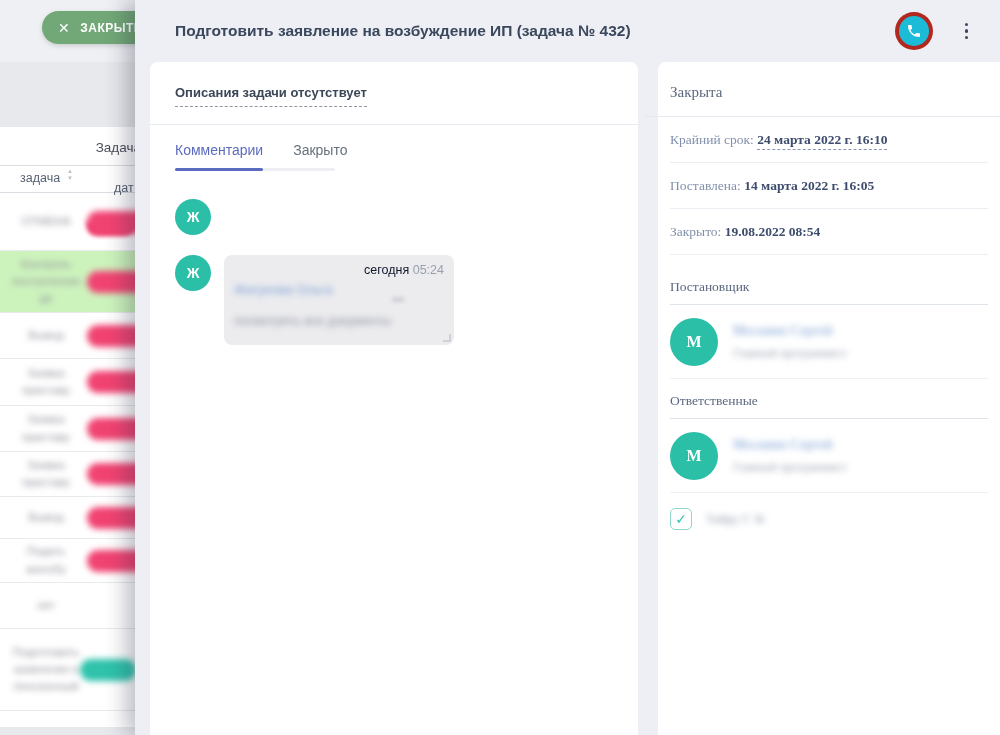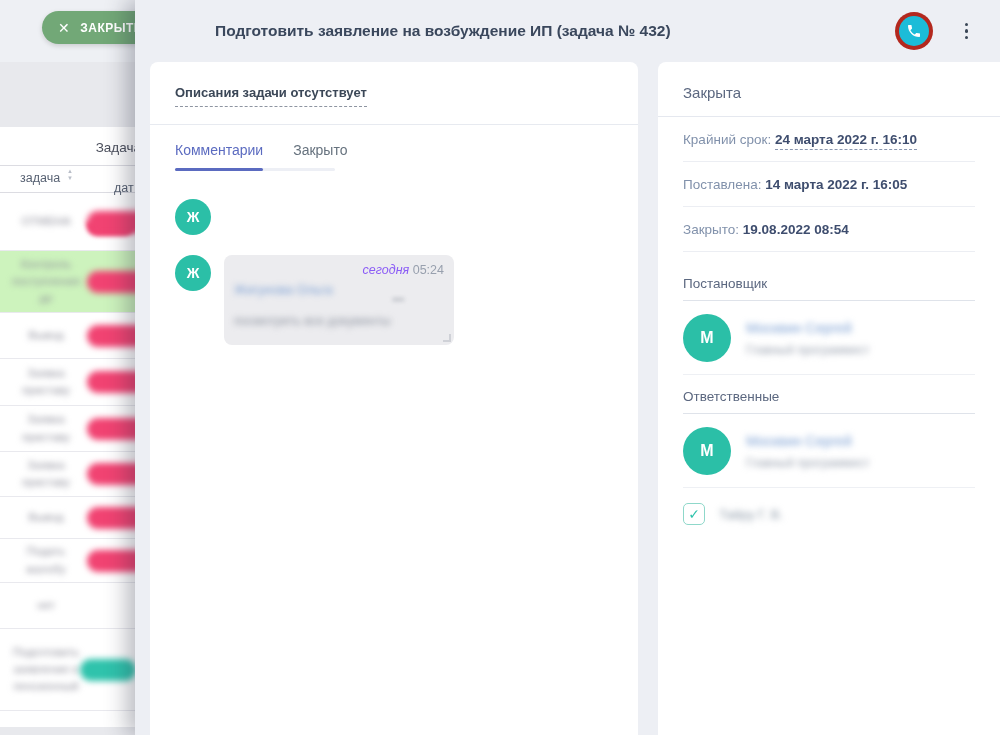--- a/index.html
+++ b/index.html
@@ -29,33 +29,33 @@
     padding:4px 8px; filter:blur(3px); }
   .lt-row .badge { position:absolute; left:87px; top:50%; margin-top:-11px; width:62px; height:22px;
     border-radius:12px; filter:blur(3px); }
   .badge-pink { background:#f14372; }
   .badge-teal { background:#2fc3ac; }
   .hl-green { background:#cdf3bd; }
 
   
   .modal { position:absolute; left:135px; top:0; right:0; bottom:0; background:#edeff4;
     box-shadow:-9px 0 20px rgba(35,40,60,.30); }
-  .modal-header { height:62px; display:flex; align-items:center; padding:0 26px 0 40px;margin-left:40px; }
+  .modal-header { height:62px; display:flex; align-items:center; padding:0 26px 0 40px; }
   .modal-title { font-size:15.5px; font-weight:bold; color:#3a475c; flex:1; }
   .phone-btn { width:38px; height:38px; border-radius:50%; background:#b3281e;
     display:flex; align-items:center; justify-content:center; cursor:pointer; }
   .phone-inner { width:30px; height:30px; border-radius:50%; background:#1cbcd8;
     display:flex; align-items:center; justify-content:center; }
   .kebab { margin-left:26px; display:flex; flex-direction:column; gap:3px; padding:6px; cursor:pointer; }
   .kebab i { width:3.5px; height:3.5px; border-radius:50%; background:#3a4656; }
 
   .modal-content { position:absolute; left:15px; right:0; top:62px; bottom:0; display:flex; gap:20px; }
   .card { background:#fff; }
   .mid-card { width:488px; border-radius:8px 8px 0 0; padding:0 25px; }
-  .right-card { flex:1; border-radius:8px 0 0 0; padding:0 25px; }
+  .right-card { flex:1; border-radius:8px 0 0 0; padding:0 12px;font-family:Liberation Serif, serif; }
 
   
   .desc { margin-top:23px; display:inline-block; font-size:13px; font-weight:bold; color:#3b4757;
     border-bottom:1px dashed #8e95a1; padding-bottom:6px; cursor:pointer; }
   .mid-divider { margin:17px -25px 0; border-top:1px solid #e7eaf0; }
   .tabs { display:flex; gap:30px; margin-top:17px; font-size:14px; }
   .tab-active { color:#5b6bc0; cursor:pointer; }
   .tab-inactive { color:#66727e; cursor:pointer; }
   .tabbar { width:160px; height:3px; background:#edeff5; margin-top:10px; border-radius:2px; }
   .tabbar-active { width:88px; height:3px; background:#5b6bc0; border-radius:2px; }
@@ -68,21 +68,21 @@
   .composer { display:flex; align-items:center; margin-top:28px; gap:16px; }
   .composer-input { flex:1; height:34px; border:1px solid #d9dde3; border-radius:17px;
     display:flex; align-items:center; padding:0 16px; font-size:13.5px; color:#9aa4ae;
     background:#fff; cursor:text; gap:5px; }
   .blur { filter:blur(3px); }
 
   .comment-row { display:flex; margin-top:20px; gap:13px; }
   .bubble { width:230px; min-height:90px; background:#ececef; border-radius:8px;
     padding:8px 10px 10px; position:relative; }
   .bubble-meta { position:absolute; right:10px; top:8px; font-size:12.5px; }
-  .meta-day { color:#8b5cf6;font-style:italic; }
+  .meta-day { color:#0f172a; }
   .meta-time { color:#98a0ae;margin-top:20px; }
   .bubble-author { margin-top:19px; font-size:13px; color:#7b9fd3; filter:blur(3px); }
   .bubble-dots { position:absolute; right:50px; top:38px; color:#9aa0aa; filter:blur(2px); font-size:11px; }
   .bubble-text { margin-top:17px; font-size:12.5px; color:#8e94a0; filter:blur(3px); }
   .bubble-resize { position:absolute; right:3px; bottom:3px; width:8px; height:8px;
     border-right:2px solid #c3c6cd; border-bottom:2px solid #c3c6cd; opacity:.7; }
 
   
   .status { margin-top:22px; font-size:15px; color:#5c6880; }
   .full-divider { margin:15px -25px 0; border-top:1px solid #e5e8ef; }

